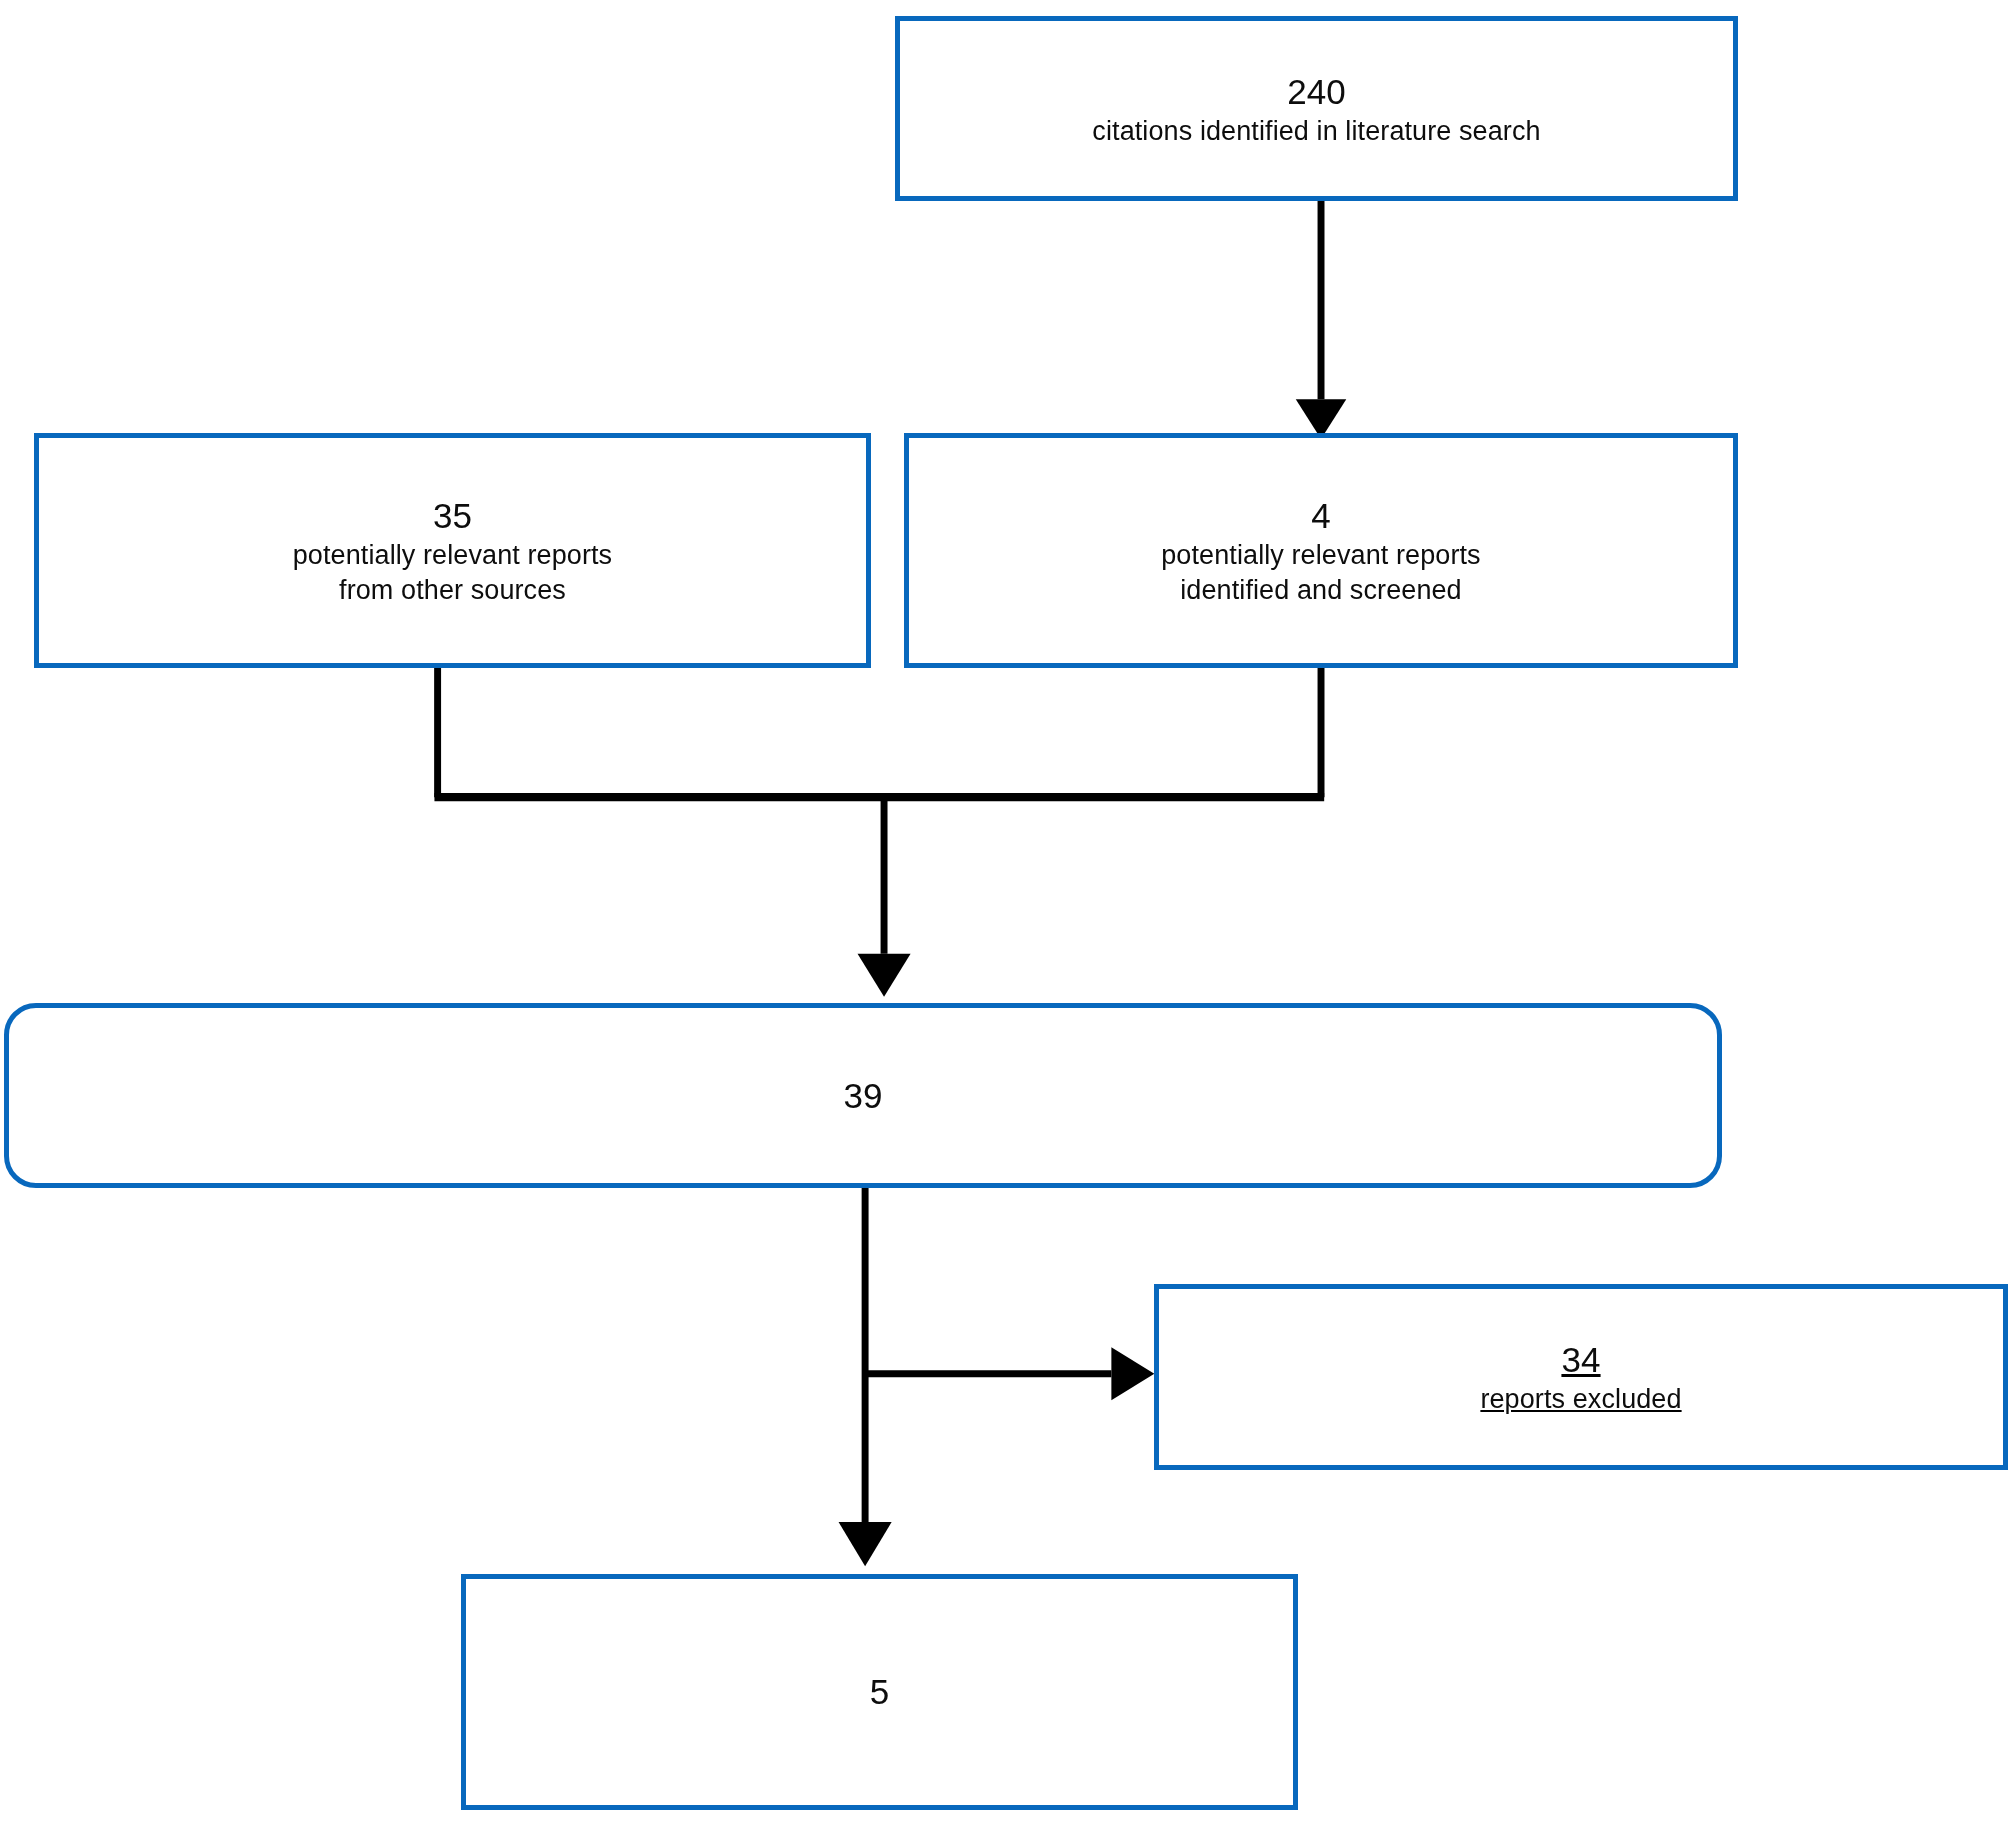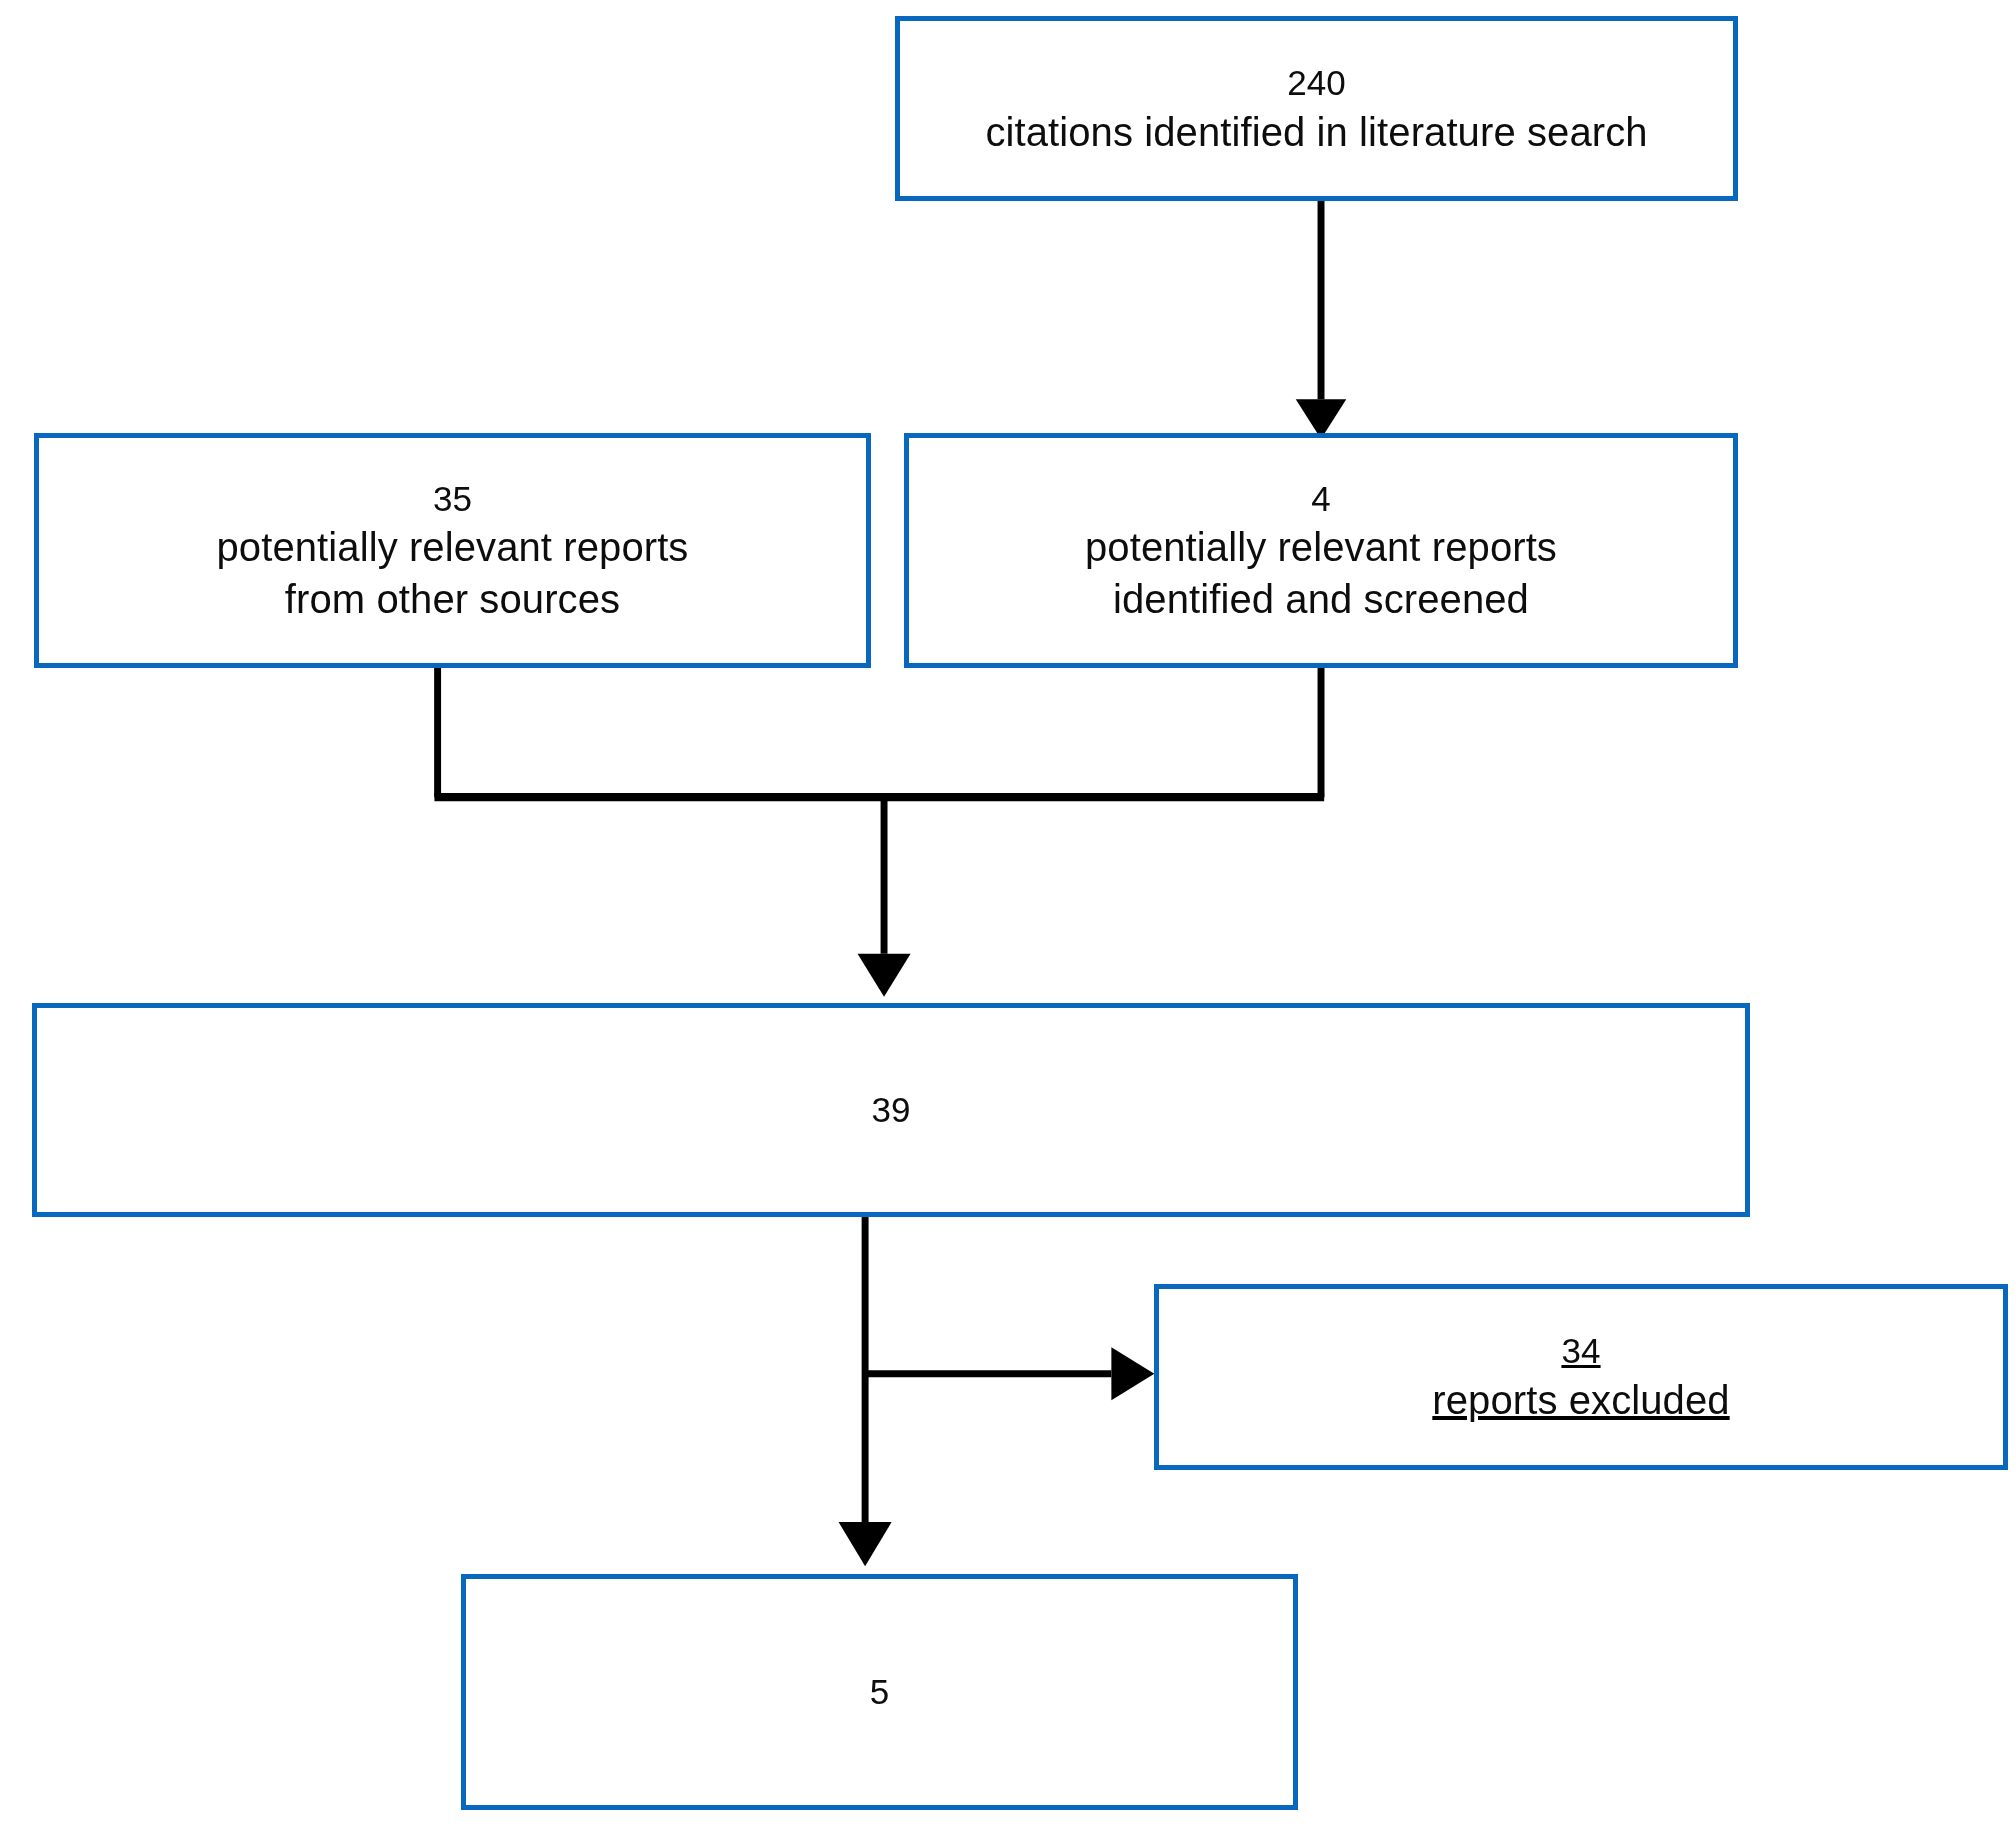--- a/index.html
+++ b/index.html
@@ -26,21 +26,21 @@
     border-width: 5.7px;
     display: flex;
     flex-direction: column;
     align-items: center;
     justify-content: center;
     text-align: center;
   }
   .box-line {
     display: block;
     color: #0d0d0d;
-    font-size: 40px;
+    font-size: 27px;
     line-height: 1.30;
     letter-spacing: 0.1px;
     white-space: nowrap;
   }
   .box-count {
     font-size: 35px;
   }
   svg.connectors {
     position: absolute;
     left: 0;
@@ -105,21 +105,21 @@
     <span class="box-line">potentially relevant reports</span>
     <span class="box-line">from other sources</span>
   </div>
 
   <div class="flow-box" style="left:904px; top:433px; width:834px; height:235px; border-color:#0868bd;">
     <span class="box-line box-count">4</span>
     <span class="box-line">potentially relevant reports</span>
     <span class="box-line">identified and screened</span>
   </div>
 
-  <div class="flow-box" style="left:32px; top:1003px; width:1718px; height:214px; border-color:#0868bd;">
+  <div class="flow-box" style="left:4px; top:1003px; width:1718px; height:185px; border-color:#0868bd;border-radius:32px;">
     <span class="box-line box-count">39</span>
   </div>
 
   <div class="flow-box" style="left:1154px; top:1284px; width:854px; height:186px; border-color:#0868bd;text-decoration:underline;">
     <span class="box-line box-count">34</span>
     <span class="box-line">reports excluded</span>
   </div>
 
   <div class="flow-box" style="left:461px; top:1574px; width:837px; height:236px; border-color:#0868bd;">
     <span class="box-line box-count">5</span>

